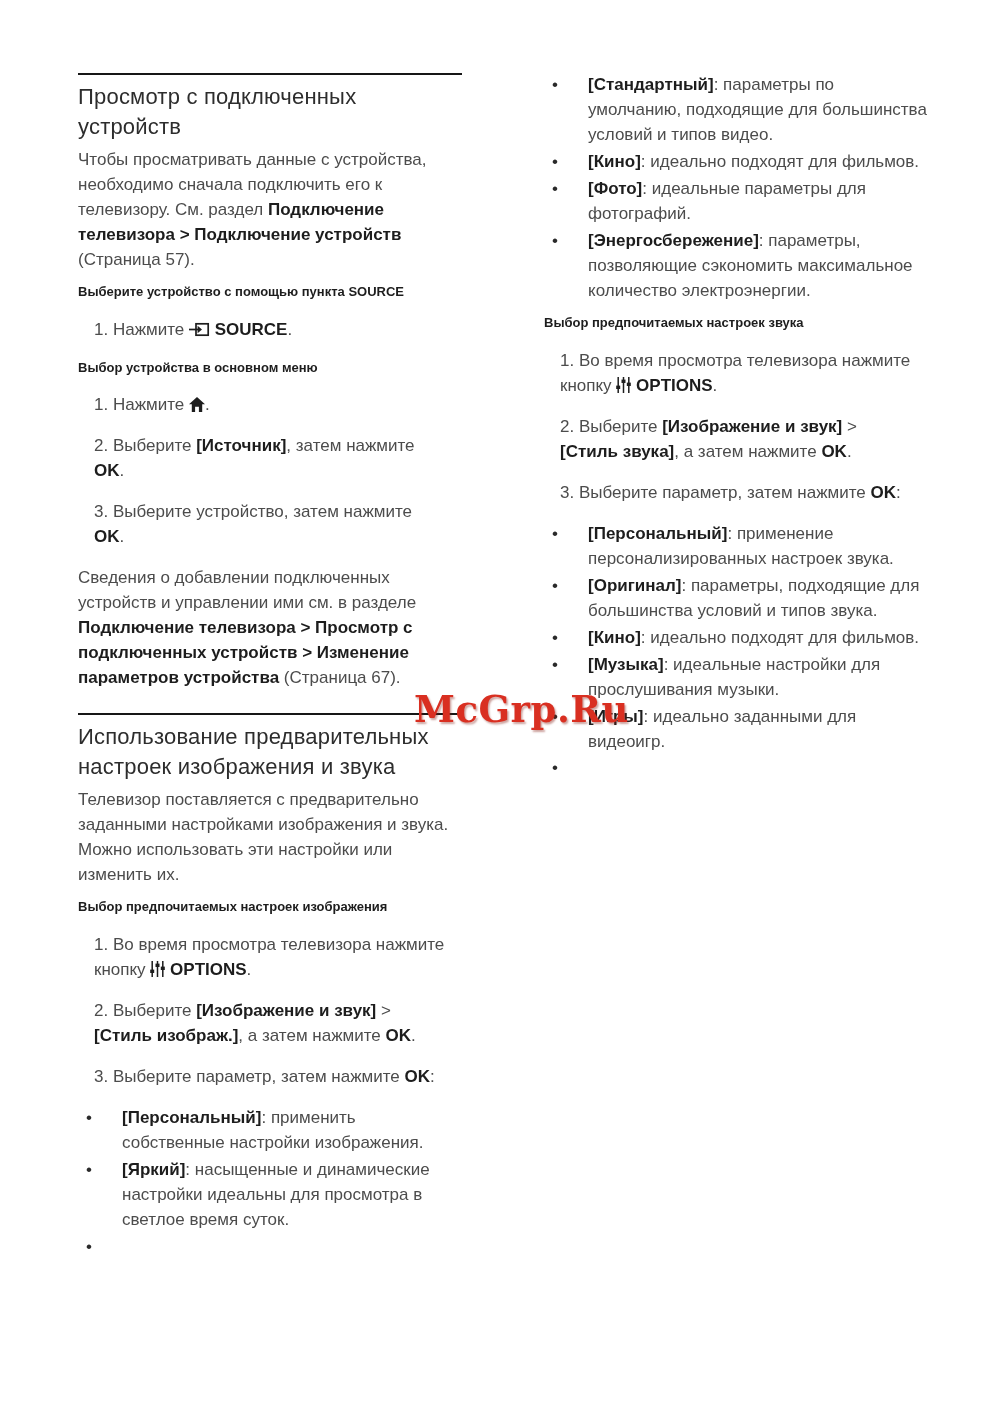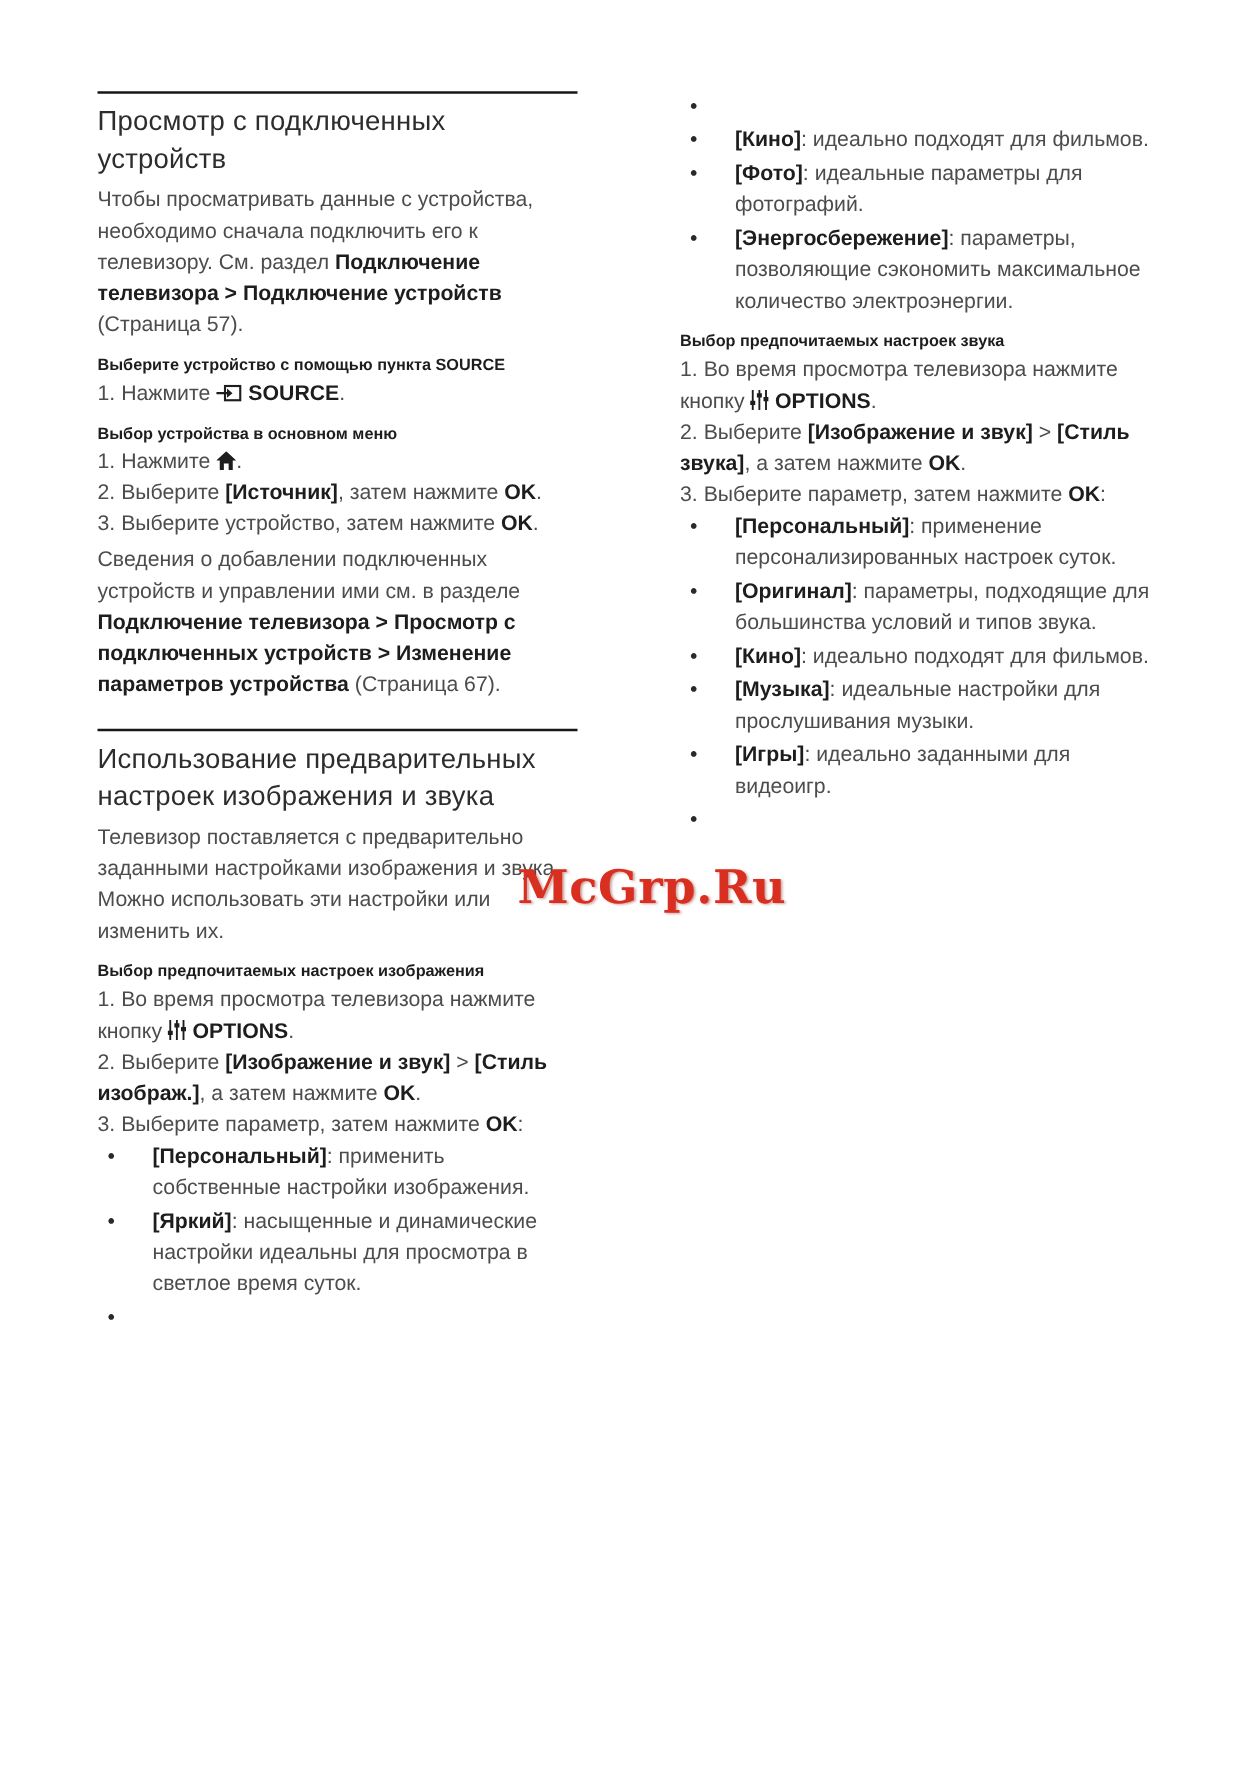--- a/index.html
+++ b/index.html
@@ -35,21 +35,21 @@
   }
   .col h3 {
     font-size: 13px;
     line-height: 1.45;
     font-weight: bold;
     color: #1d1d1d;
     margin: 10px 0 1px 0;
   }
   .col p { margin: 0; }
   .col p.para { margin: 4px 0 4px 0; }
-  .col p.step { margin: 0; }
+  .col p.step { margin: 16px; }
   .col strong { font-weight: bold; color: #1d1d1d; }
   .rule {
     height: 0;
     border-top: 2px solid #171717;
     margin: 22px 0 7px 0;
   }
   .col .rule:first-child { margin-top: 0; }
   .li { display: flex; margin: 0 0 2px 0; }
   .bullet {
     flex: 0 0 44px;
@@ -124,20 +124,21 @@
           <span class="bullet">•</span>
           <span class="li-text"><strong>[Яркий]</strong><span>: насыщенные и динамические настройки идеальны для просмотра в светлое время суток.</span></span>
         </div>
         <div class="li">
           <span class="bullet">•</span>
         </div>
       </div>
     <div class="col">
         <div class="li">
           <span class="bullet">•</span>
+          <span class="li-text"><strong>[Стандартный]</strong><span>: параметры по умолчанию, подходящие для большинства условий и типов видео.</span></span>
         </div>
         <div class="li">
           <span class="bullet">•</span>
           <span class="li-text"><strong>[Кино]</strong><span>: идеально подходят для фильмов.</span></span>
         </div>
         <div class="li">
           <span class="bullet">•</span>
           <span class="li-text"><strong>[Фото]</strong><span>: идеальные параметры для фотографий.</span></span>
         </div>
         <div class="li">
@@ -150,21 +151,21 @@
               <line x1="7.5" y1="0" x2="7.5" y2="16" stroke="#1d1d1d" stroke-width="1.5"></line>
               <line x1="12.8" y1="0" x2="12.8" y2="16" stroke="#1d1d1d" stroke-width="1.5"></line>
               <rect x="0.2" y="8.6" width="4" height="3.4" fill="#1d1d1d"></rect>
               <rect x="5.5" y="2.6" width="4" height="3.4" fill="#1d1d1d"></rect>
               <rect x="10.8" y="5.6" width="4" height="3.4" fill="#1d1d1d"></rect>
             </svg></span><strong> OPTIONS</strong><span>.</span></p>
         <p class="step"><span>2. Выберите </span><strong>[Изображение и звук]</strong><span> &gt; </span><strong>[Стиль звука]</strong><span>, а затем нажмите </span><strong>OK</strong><span>.</span></p>
         <p class="step"><span>3. Выберите параметр, затем нажмите </span><strong>OK</strong><span>:</span></p>
         <div class="li">
           <span class="bullet">•</span>
-          <span class="li-text"><strong>[Персональный]</strong><span>: применение персонализированных настроек суток.</span></span>
+          <span class="li-text"><strong>[Персональный]</strong><span>: применение персонализированных настроек звука.</span></span>
         </div>
         <div class="li">
           <span class="bullet">•</span>
           <span class="li-text"><strong>[Оригинал]</strong><span>: параметры, подходящие для большинства условий и типов звука.</span></span>
         </div>
         <div class="li">
           <span class="bullet">•</span>
           <span class="li-text"><strong>[Кино]</strong><span>: идеально подходят для фильмов.</span></span>
         </div>
         <div class="li">

